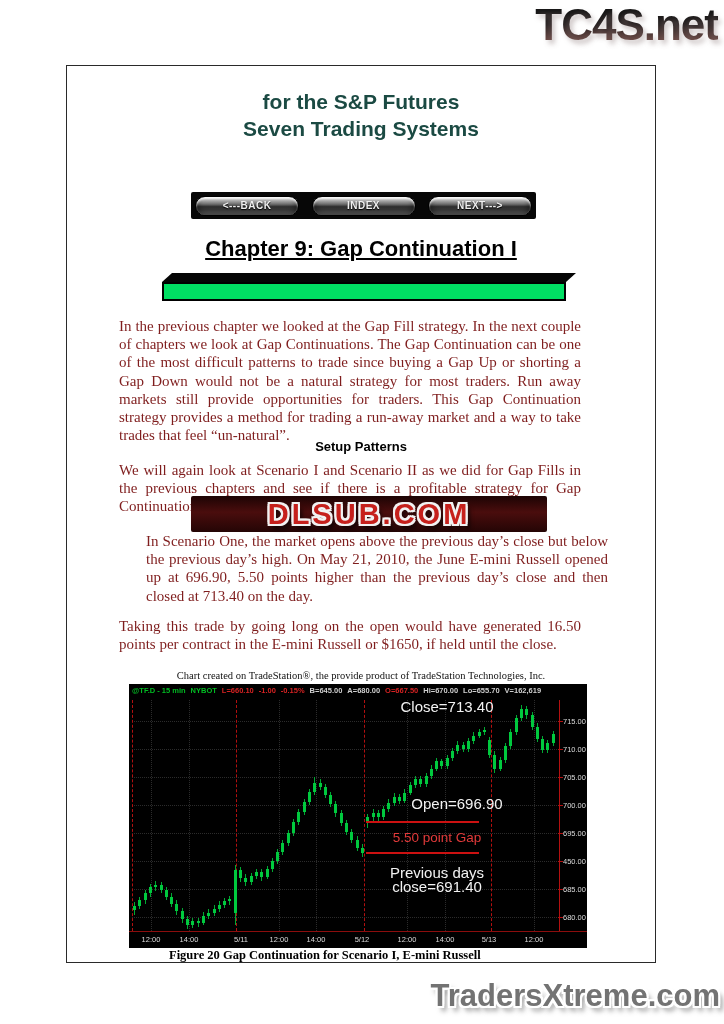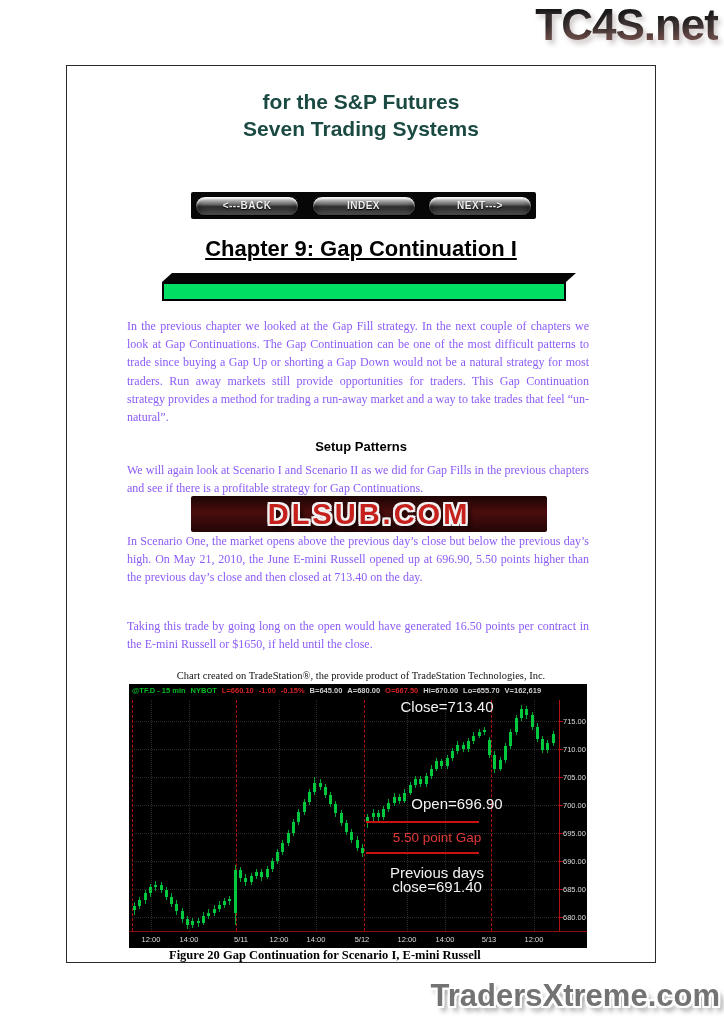--- a/index.html
+++ b/index.html
@@ -33,23 +33,23 @@
 
   .chapter { position:absolute; top:170px; left:0; width:100%; text-align:center;
              font-size:22px; font-weight:bold; color:#000; text-decoration:underline; }
 
   .bar3d { position:absolute; left:95px; top:207px; width:404px; height:28px; }
   .bar3d-top { position:absolute; left:0; top:0; width:404px; height:9px; background:#050505;
                transform:skewX(-48deg); transform-origin:0 100%; }
   .bar3d-front { position:absolute; left:0; top:9px; width:404px; height:19px;
                  background:#00df63; border:2px solid #000; }
 
-  .body { position:absolute; left:60px; width:462px; text-align:justify;
-          font-family:"Liberation Serif", serif; font-size:12px; line-height:18.2px; color:#8b5cf6; }
-  .p1 { top:251px; } .p2 { top:395px; } .p3 { top:466px; } .p4 { top:551px; }
+  .body { position:absolute; left:52px; width:462px; text-align:justify;
+          font-family:"Liberation Serif", serif; font-size:15px; line-height:18.2px; color:#7f1d1d; }
+  .p1 { top:251px; } .p2 { top:395px; } .p3 { top:466px;margin-left:27px; } .p4 { top:551px; }
 
   .setup { position:absolute; top:373px; left:0; width:100%; text-align:center;
            font-size:13px; font-weight:bold; color:#000; }
 
   .dlsub { position:absolute; left:124px; top:430px; width:356px; height:36px; z-index:5;
            background:linear-gradient(180deg,#1c0404 0%,#4a0d0d 45%,#240505 100%);
            display:flex; align-items:center; justify-content:center; border-radius:2px; }
   .dlsub span { font-size:29px; font-weight:900; letter-spacing:3px; color:#c6201c;
                 font-family:"Liberation Sans", sans-serif;
                 text-shadow:-2px -2px 0 #f2f2f2, 2px -2px 0 #f2f2f2, -2px 2px 0 #f2f2f2, 2px 2px 0 #f2f2f2,
@@ -129,21 +129,21 @@
         <div class="abs" style="left: 429px; top: 93px; width: 5px; height: 1px; background: rgb(179, 16, 16);"></div>
         <div class="abs" style="left: 434px; top: 89px; width: 26px; font-size: 7.5px; color: rgb(220, 220, 220); text-align: left;">705.00</div>
         <div class="abs" style="left: 3px; top: 121px; width: 427px; height: 0px; border-top: 1px dotted rgb(43, 43, 43);"></div>
         <div class="abs" style="left: 429px; top: 121px; width: 5px; height: 1px; background: rgb(179, 16, 16);"></div>
         <div class="abs" style="left: 434px; top: 117px; width: 26px; font-size: 7.5px; color: rgb(220, 220, 220); text-align: left;">700.00</div>
         <div class="abs" style="left: 3px; top: 149px; width: 427px; height: 0px; border-top: 1px dotted rgb(43, 43, 43);"></div>
         <div class="abs" style="left: 429px; top: 149px; width: 5px; height: 1px; background: rgb(179, 16, 16);"></div>
         <div class="abs" style="left: 434px; top: 145px; width: 26px; font-size: 7.5px; color: rgb(220, 220, 220); text-align: left;">695.00</div>
         <div class="abs" style="left: 3px; top: 177px; width: 427px; height: 0px; border-top: 1px dotted rgb(43, 43, 43);"></div>
         <div class="abs" style="left: 429px; top: 177px; width: 5px; height: 1px; background: rgb(179, 16, 16);"></div>
-        <div class="abs" style="left: 434px; top: 173px; width: 26px; font-size: 7.5px; color: rgb(220, 220, 220); text-align: left;">690.00</div>
+        <div class="abs" style="left: 434px; top: 173px; width: 26px; font-size: 7.5px; color: rgb(220, 220, 220); text-align: left;">450.00</div>
         <div class="abs" style="left: 3px; top: 205px; width: 427px; height: 0px; border-top: 1px dotted rgb(43, 43, 43);"></div>
         <div class="abs" style="left: 429px; top: 205px; width: 5px; height: 1px; background: rgb(179, 16, 16);"></div>
         <div class="abs" style="left: 434px; top: 201px; width: 26px; font-size: 7.5px; color: rgb(220, 220, 220); text-align: left;">685.00</div>
         <div class="abs" style="left: 3px; top: 233px; width: 427px; height: 0px; border-top: 1px dotted rgb(43, 43, 43);"></div>
         <div class="abs" style="left: 429px; top: 233px; width: 5px; height: 1px; background: rgb(179, 16, 16);"></div>
         <div class="abs" style="left: 434px; top: 229px; width: 26px; font-size: 7.5px; color: rgb(220, 220, 220); text-align: left;">680.00</div>
         <div class="abs" style="left: 22px; top: 16px; width: 0px; height: 231px; border-left: 1px dotted rgb(43, 43, 43);"></div>
         <div class="abs" style="left: 60px; top: 16px; width: 0px; height: 231px; border-left: 1px dotted rgb(43, 43, 43);"></div>
         <div class="abs" style="left: 150px; top: 16px; width: 0px; height: 231px; border-left: 1px dotted rgb(43, 43, 43);"></div>
         <div class="abs" style="left: 187px; top: 16px; width: 0px; height: 231px; border-left: 1px dotted rgb(43, 43, 43);"></div>

